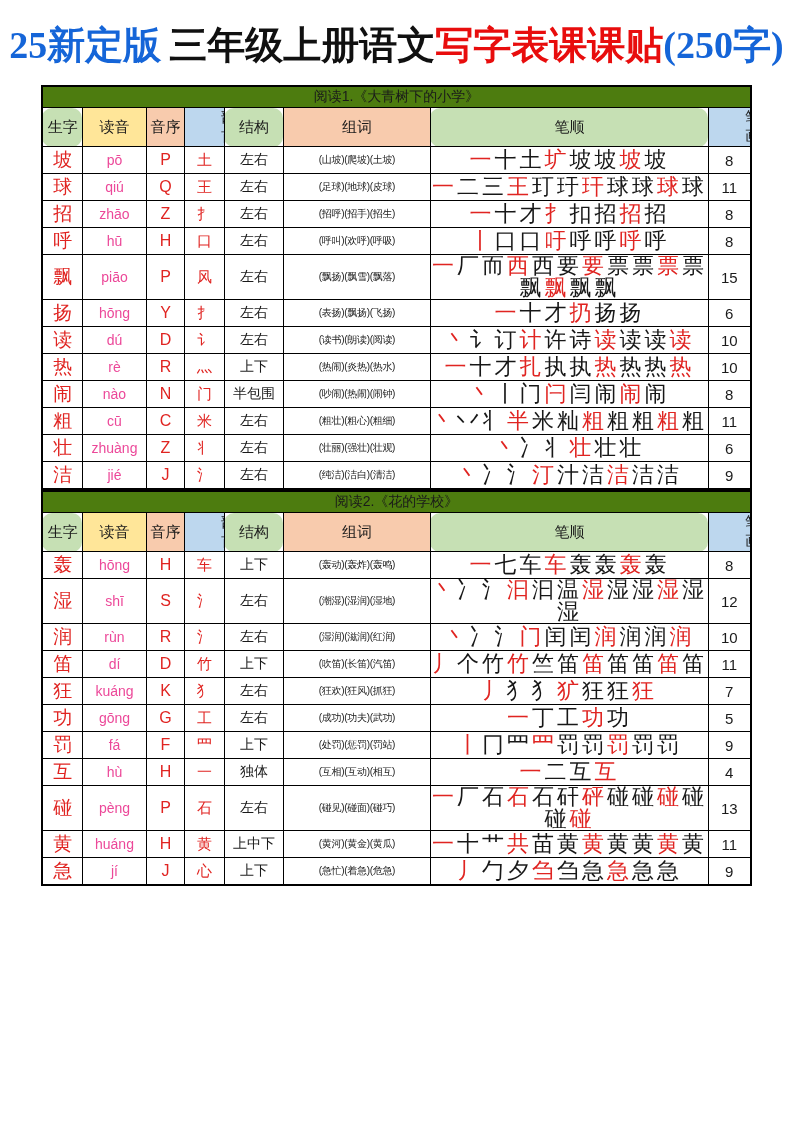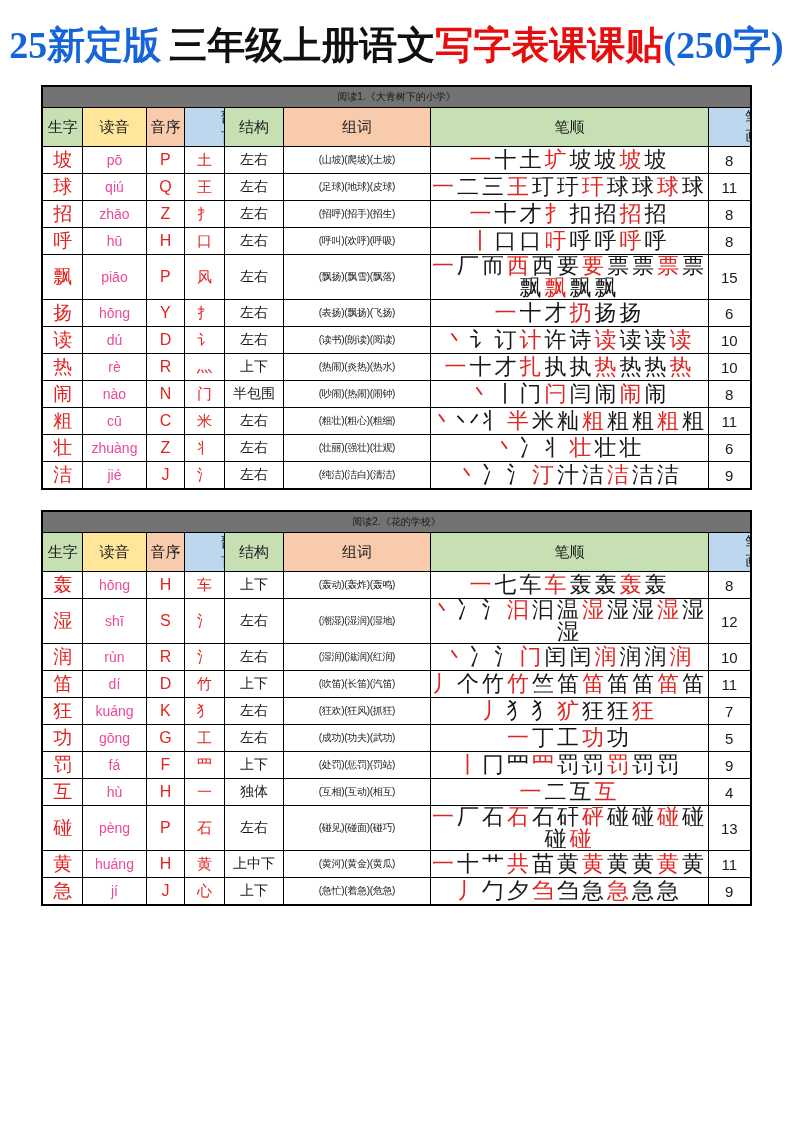--- a/index.html
+++ b/index.html
@@ -7,26 +7,26 @@
   .page{position:relative;width:793px;height:1122px;overflow:hidden;background:#fff;}
 
   .title{margin:20px 0 14px 0;text-align:center;font-size:38px;font-weight:bold;
          font-family:"Liberation Serif",serif;letter-spacing:0;white-space:nowrap;}
   .title .t-blue{color:var(--title-blue);}
   .title .t-black{color:#101010;margin-left:8px;}
   .title .t-red{color:var(--title-red);margin-top:28px;}
 
   table.sheet{border-collapse:collapse;table-layout:fixed;width:708px;margin:0 auto;
               border:2px solid #000;}
-  table.sheet + table.sheet{margin-top:20px;}
+  table.sheet + table.sheet{}
   table.sheet td{border:1px solid #000;text-align:center;vertical-align:middle;
                  overflow:hidden;padding:0;}
-  td.caption{height:20px;text-align:left;padding:1px 4px;font-size:10px;background:#737373;}
+  td.caption{height:20px;text-align:left;padding:1px 4px;font-size:14px;background:#4d7c0f;}
   tr.hdr td{height:21px;font-size:15px;}
-  tr.hdr td.c0,tr.hdr td.c4,tr.hdr td.c6{background:var(--hdr-green);}
+  tr.hdr td.c0,tr.hdr td.c4,tr.hdr td.c6{background:var(--hdr-green);border-radius:10px;}
   tr.hdr td.c1{background:var(--hdr-yellow);}
   tr.hdr td.c2,tr.hdr td.c5{background:var(--hdr-peach);}
   tr.hdr td.c3,tr.hdr td.c7{background:var(--hdr-blue);padding-left:36px;}
 
   tr.row td{height:23px;}
   td.char{font-size:19px;color:var(--char-red);font-family:"Liberation Serif",serif;}
   td.pinyin{font-size:14px;color:#ec4899;}
   td.initial{font-size:16px;color:var(--char-red);}
   td.radical{font-size:15px;color:var(--char-red);font-family:"Liberation Serif",serif;}
   td.structure{font-size:14px;}

